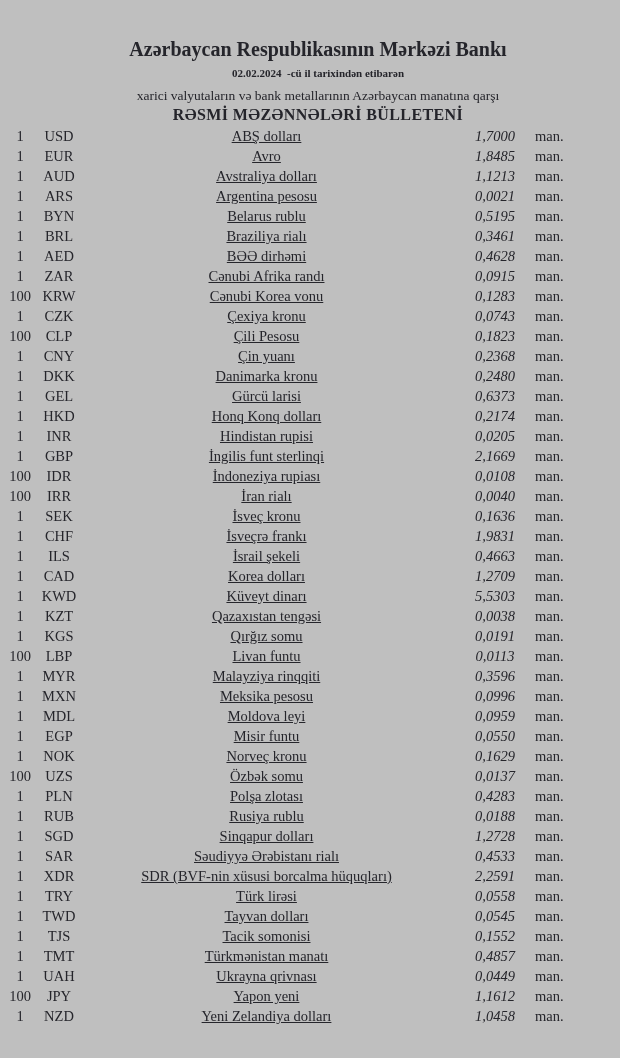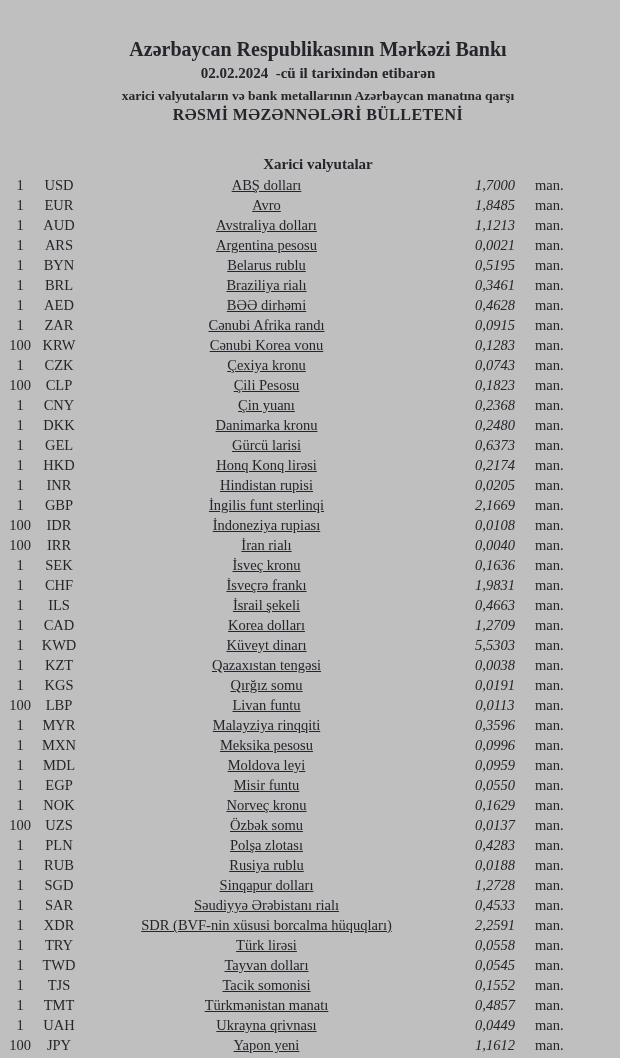--- a/index.html
+++ b/index.html
@@ -25,29 +25,29 @@
     padding-left: 16px; 
   }
   .bank-name {
     padding-top: 13px;
     font-size: 20px;
     font-weight: bold;
     line-height: 25px;
   }
   .date-line {
     margin-top: 3px;
-    font-size: 15px;
+    font-size: 11px;
     font-weight: bold;
     line-height: 17px;
     white-space: pre;
   }
   .subtitle {
     margin-top: 5px;
     font-size: 13.5px;
-    font-weight: bold;
+    font-weight: normal;
     line-height: 17px;
     text-align: center;
   }
   .bulletin-title {
     margin-top: 2px;
     font-size: 16px;
     font-weight: bold;
     line-height: 18px;
     letter-spacing: 0.4px;
   }
@@ -86,21 +86,20 @@
 <body style="background: rgb(191, 191, 191); color: rgb(37, 37, 43);">
 
 <div class="page">
   <div class="header">
     <div class="bank-name">Azərbaycan Respublikasının Mərkəzi Bankı</div>
     <div class="date-line">02.02.2024  -cü il tarixindən etibarən</div>
     <div class="subtitle">xarici valyutaların və bank metallarının Azərbaycan manatına qarşı</div>
     <div class="bulletin-title">RƏSMİ MƏZƏNNƏLƏRİ BÜLLETENİ</div>
   </div>
 
-  <div class="section-title">Xarici valyutalar</div>
 
   <table class="rates">
     <tbody id="rates-body">
         <tr>
     <td class="qty">1</td>
     <td class="code">USD</td>
     <td class="name">ABŞ dolları</td>
     <td class="rate">1,7000</td>
     <td class="man">man.</td>
   </tr>
@@ -191,21 +190,21 @@
         <tr>
     <td class="qty">1</td>
     <td class="code">GEL</td>
     <td class="name">Gürcü larisi</td>
     <td class="rate">0,6373</td>
     <td class="man">man.</td>
   </tr>
         <tr>
     <td class="qty">1</td>
     <td class="code">HKD</td>
-    <td class="name">Honq Konq lirəsi</td>
+    <td class="name">Honq Konq dolları</td>
     <td class="rate">0,2174</td>
     <td class="man">man.</td>
   </tr>
         <tr>
     <td class="qty">1</td>
     <td class="code">INR</td>
     <td class="name">Hindistan rupisi</td>
     <td class="rate">0,0205</td>
     <td class="man">man.</td>
   </tr>

